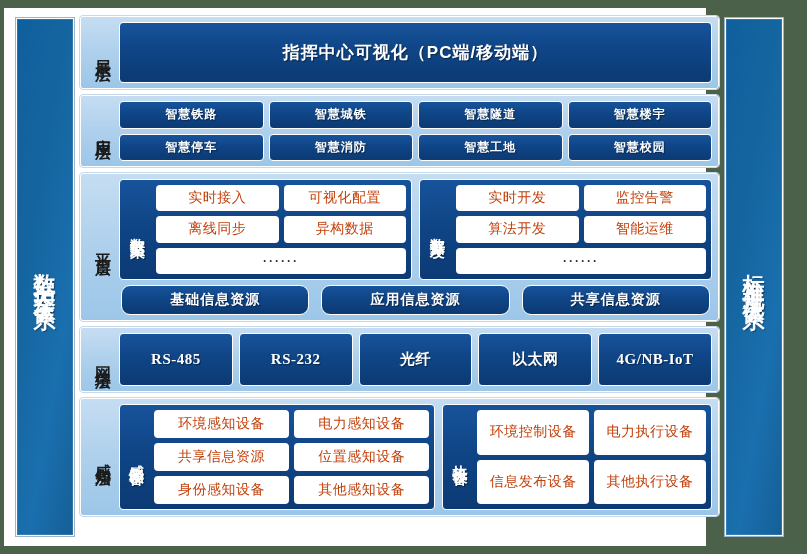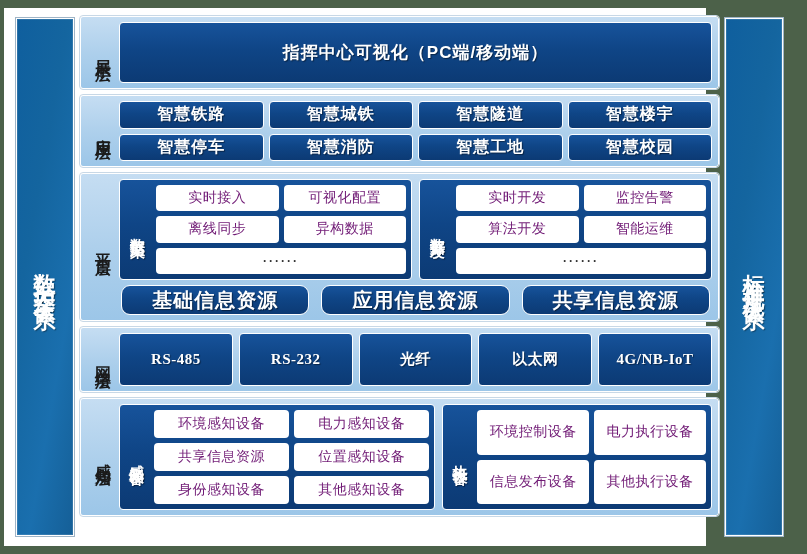--- a/index.html
+++ b/index.html
@@ -152,21 +152,21 @@
   
   .app-row {
     flex: 1 1 0;
     display: flex;
     flex-direction: row;
     gap: 5px;
     min-height: 0;
   }
   .app-row .pill {
     flex: 1 1 0;
-    font-size: 16px;
+    font-size: 12px;
     letter-spacing: 1px;
     min-width: 0;
   }
 
   
   .platform-top {
     flex: 1 1 auto;
     display: flex;
     flex-direction: row;
     gap: 7px;
@@ -215,21 +215,21 @@
     gap: 5px;
     min-height: 0;
   }
   .wbox {
     flex: 1 1 0;
     background: #ffffff;
     border-radius: 4px;
     display: flex;
     align-items: center;
     justify-content: center;
-    color: #701a75;
+    color: #c2410c;
     font-size: 14px;
     letter-spacing: 0.5px;
     text-align: center;
     white-space: nowrap;
     overflow: hidden;
     min-width: 0;
     box-sizing: border-box;
   }
   .wbox.ellipsis {
     font-size: 12px;
@@ -241,21 +241,21 @@
   
   .res-row {
     flex: 0 0 30px;
     display: flex;
     flex-direction: row;
     gap: 12px;
     padding: 0 2px;
   }
   .res-row .pill {
     flex: 1 1 0;
-    font-size: 20px;
+    font-size: 14px;
     letter-spacing: 1px;
     border-radius: 9px;
     min-width: 0;
   }
 
   
   .net-row {
     flex: 1 1 auto;
     display: flex;
     flex-direction: row;

